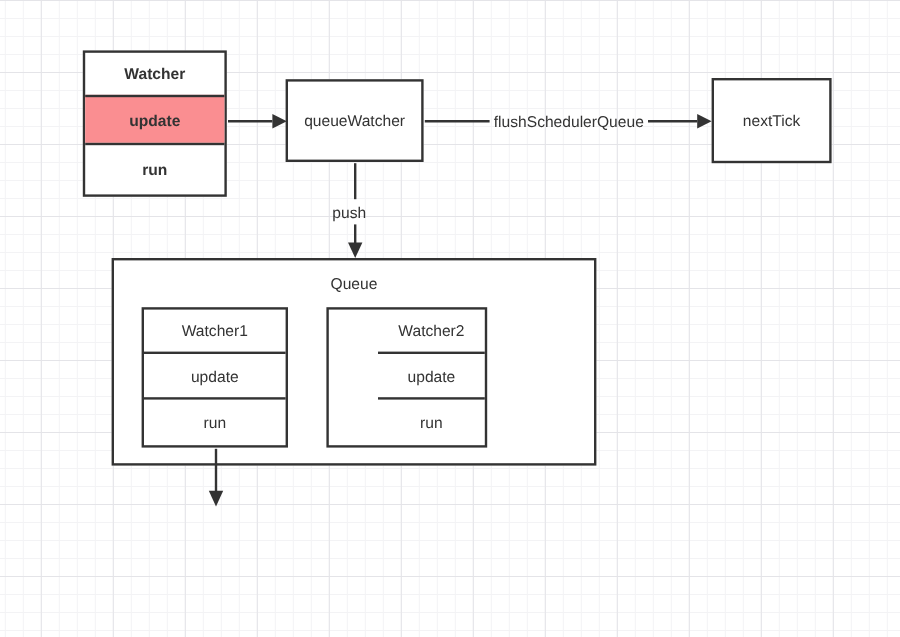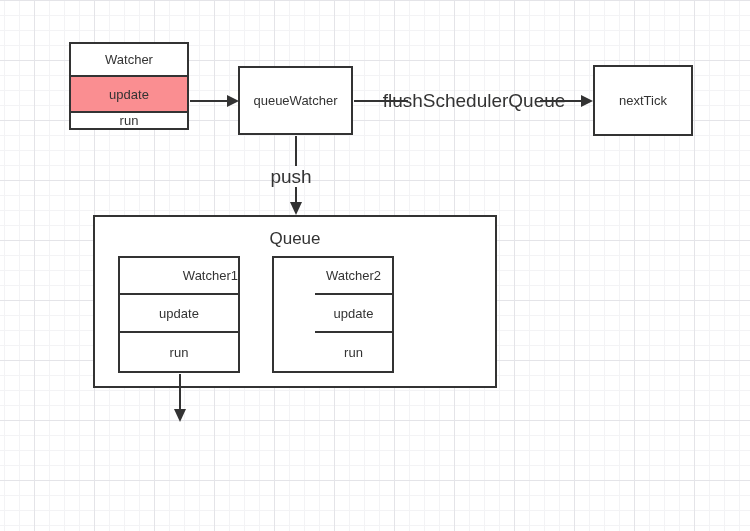--- a/index.html
+++ b/index.html
@@ -41,39 +41,39 @@
   .stack{display:flex;flex-direction:column;padding:0;}
   .cell{
     display:flex;align-items:center;justify-content:center;
     box-sizing:border-box;
   }
   .cell + .cell{border-top:2px solid var(--node-border);text-align:right;}
   .cell.highlight{background:var(--highlight-fill);}
   .container-node{background:var(--node-fill);}
   .container-title{
     position:absolute;left:0;right:0;top:12px;
-    text-align:center;font-size:17px;
+    text-align:center;font-size:13px;
   }
   .edges{position:absolute;left:0;top:0;pointer-events:none;}
   .edges line{stroke:var(--arrow);stroke-width:2;}
   .edges polygon{fill:var(--arrow);}
   .edge-label{
     position:absolute;
     transform:translate(-50%,-50%);
-    font-size:19px;
+    font-size:13px;
     white-space:nowrap;
     color:var(--text);
   }
 </style>
 </head>
 <body>
 
 <div class="canvas">
 
-  <div class="node stack" style="left:69px;top:42px;width:120px;height:88px;">
+  <div class="node stack" style="left:69px;top:42px;width:120px;height:122px;font-weight:bold;">
     <div class="cell" style="height:35px;">
       <span>Watcher</span>
     </div>
     <div class="cell highlight" style="height:40px;">
       <span>update</span>
     </div>
     <div class="cell" style="flex:1;">
       <span>run</span>
     </div>
   </div>
@@ -84,32 +84,32 @@
 
   <div class="node simple" style="left:238px;top:66px;width:115px;height:69px;">
     <span>queueWatcher</span>
   </div>
 
   <div class="node container-node" style="left:93px;top:215px;width:404px;height:173px;">
     <div class="container-title">Queue</div>
   </div>
 
   <div class="node stack" style="left:118px;top:256px;width:122px;height:117px;">
-    <div class="cell" style="height:35px;justify-content:flex-end;">
+    <div class="cell" style="height:35px;">
       <span>Watcher1</span>
     </div>
     <div class="cell" style="height:38px;">
       <span>update</span>
     </div>
     <div class="cell" style="flex:1;">
       <span>run</span>
     </div>
   </div>
 
-  <div class="node stack" style="left:272px;top:256px;width:122px;height:117px;padding-left:41px;">
+  <div class="node stack" style="left:272px;top:256px;width:134px;height:117px;padding-left:41px;">
     <div class="cell" style="height:35px;">
       <span>Watcher2</span>
     </div>
     <div class="cell" style="height:38px;">
       <span>update</span>
     </div>
     <div class="cell" style="flex:1;">
       <span>run</span>
     </div>
   </div>

